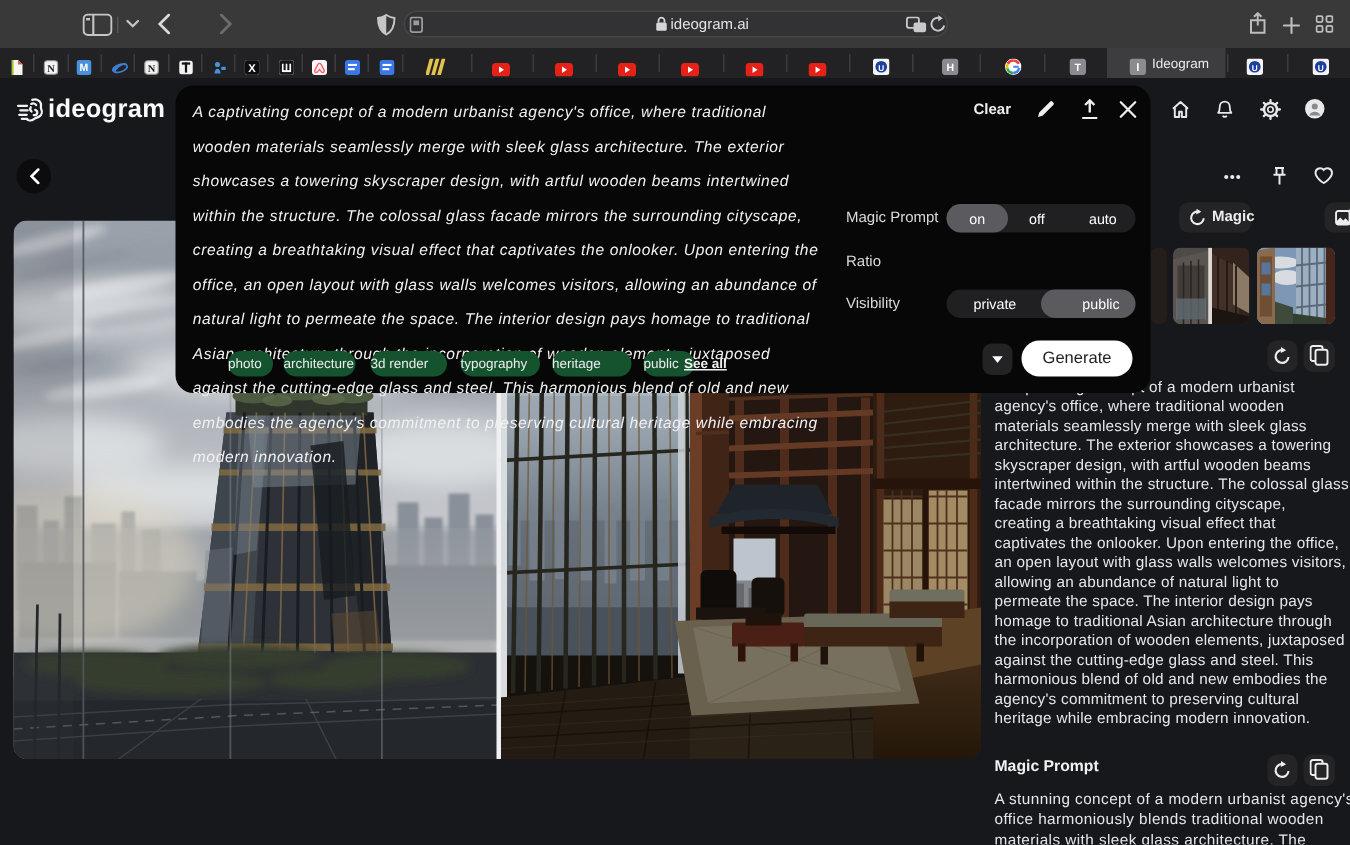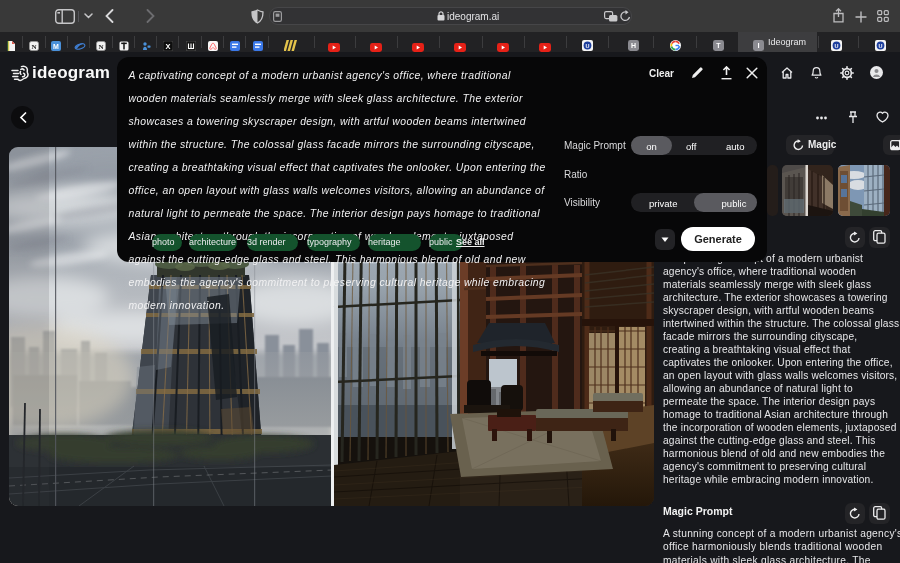--- a/index.html
+++ b/index.html
@@ -15,21 +15,21 @@
   
   #page { left:0; top:52px; width:900px; height:511px; background:#17181c; }
   
   #modal { left:117px; top:57px; width:650px; height:205px; background:#070708; border-radius:12px; z-index:30; }
   #ptext { position:absolute; left:11.5px; top:6.5px; width:460px; font-size:10.4px; line-height:23px; color:#f1f1f2; letter-spacing:.42px;font-style:italic; }
   .mlabel { position:absolute; font-size:10px; color:#dadadc; }
   .grp { position:absolute; left:514px; width:126px; height:19px; background:#202023; border-radius:9.5px; }
   .seg { position:absolute; background:#5a5a5f; border-radius:9.5px; top:0; height:19px; }
   .gtext { position:absolute; font-size:9.5px; color:#fff; top:4.5px; }
   .chip { position:absolute; top:177px; height:17px; background:#14532d; border-radius:8.5px; color:#ebebed; font-size:9px; line-height:17px; text-align:left;margin-left:20px; }
-  #genbtn { position:absolute; left:564px; top:170px; width:74px; height:24px; background:#ffffff; border-radius:12px; color:#222; font-size:11px; font-weight:bold; text-align:center; line-height:24px; }
+  #genbtn { position:absolute; left:564px; top:170px; width:74px; height:24px; background:#ffffff; border-radius:12px; color:#222; font-size:11px; font-weight:normal; text-align:center; line-height:24px; }
   
   .sbtn { position:absolute; background:#242427; border-radius:6px; color:#ededee; font-size:10px; }
   #sidetext { left:663px; top:200px; width:245px; font-size:10.2px; line-height:13px; color:#e7e7e9; letter-spacing:.18px; position:absolute; }
   .thumb { position:absolute; top:112.5px; height:51px; border-radius:5px; overflow:hidden; }
 </style>
 </head>
 <body>
 
 <div class="abs" id="toolbar">
   <svg class="tico" style="left:55px;top:9px" width="20" height="15" viewBox="0 0 20 15">

